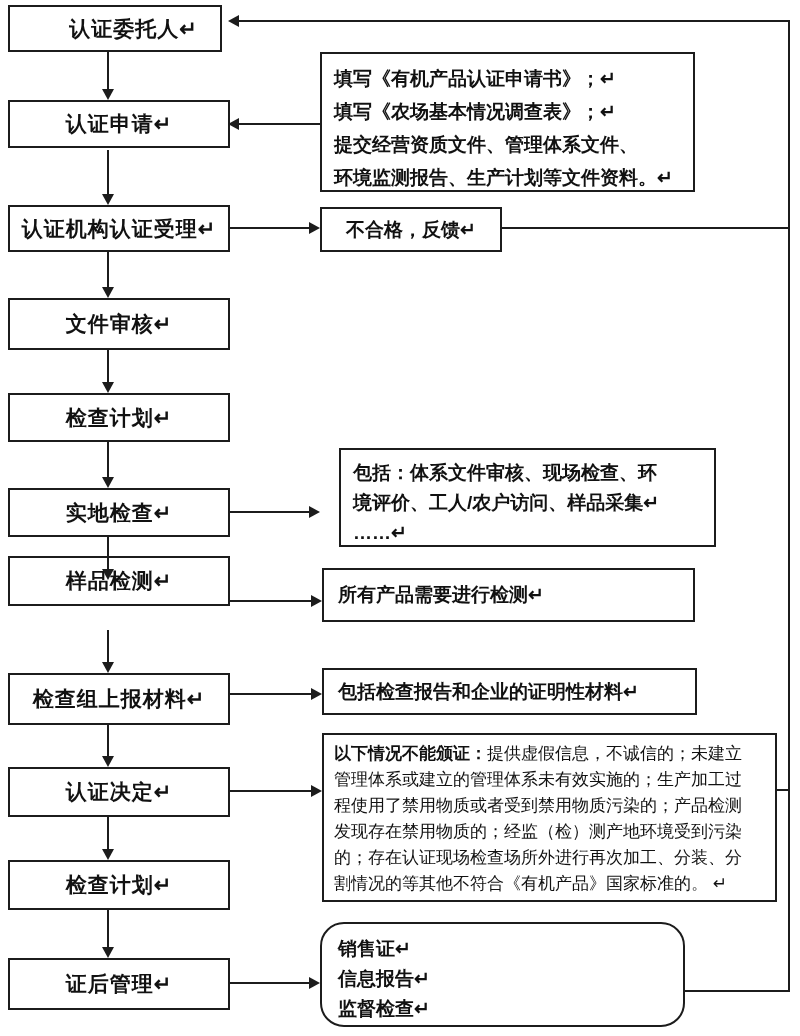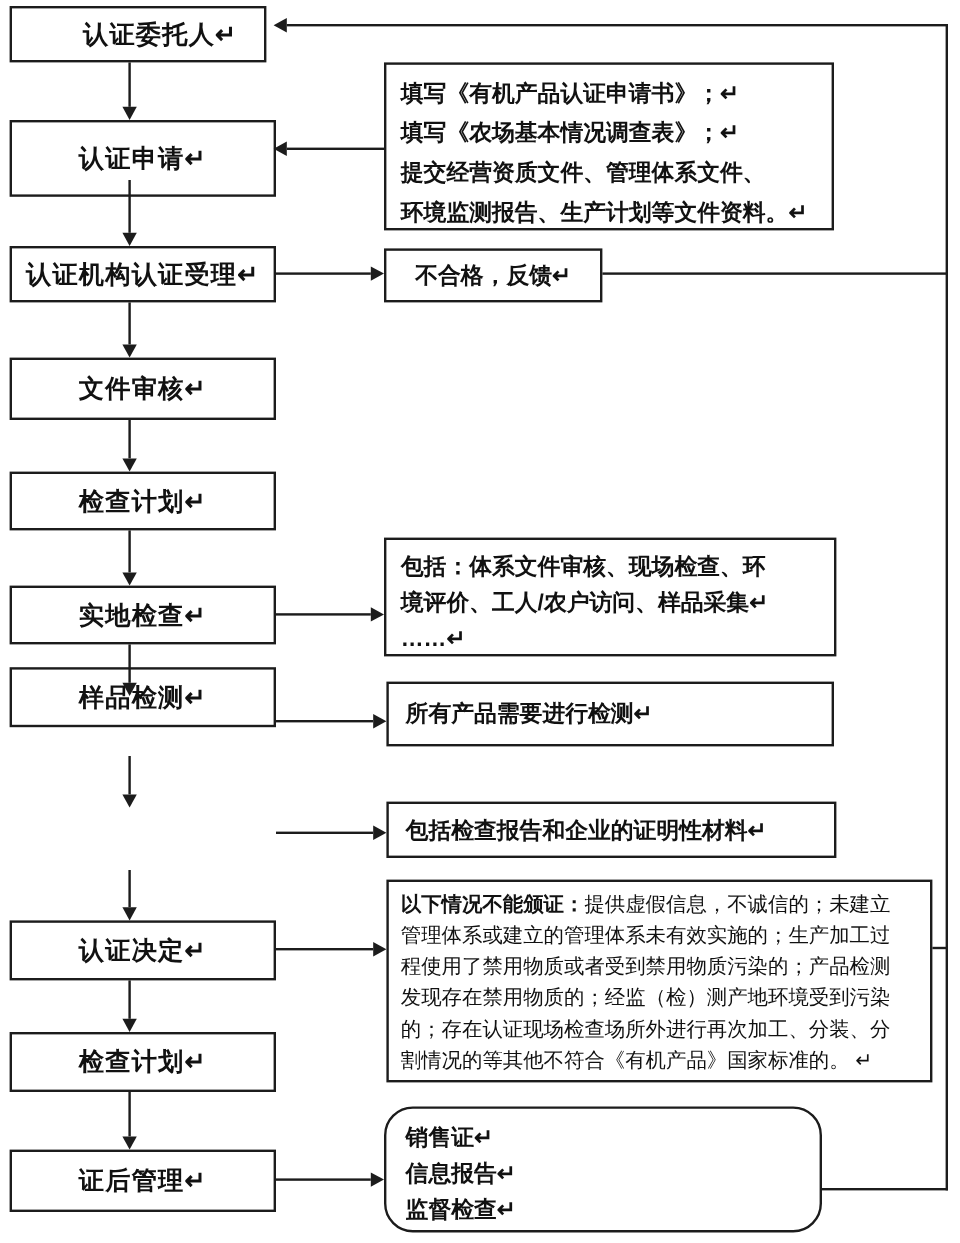--- a/index.html
+++ b/index.html
@@ -37,21 +37,21 @@
 </style>
 </head>
 <body>
 
 <div id="canvas">
 
   <div class="box flowbox" style="left:8px;top:5px;width:214px;height:47px;padding-left:37px;">
     <span>认证委托人↵</span>
     </div>
 
-  <div class="box flowbox" style="left:8px;top:100px;width:222px;height:64px;">
+  <div class="box flowbox" style="left:8px;top:100px;width:222px;height:48px;">
     <span>认证申请↵</span>
     </div>
 
   <div class="box flowbox" style="left:8px;top:205px;width:222px;height:47px;">
     <span>认证机构认证受理↵</span>
     </div>
 
   <div class="box flowbox" style="left:8px;top:298px;width:222px;height:52px;">
     <span>文件审核↵</span>
     </div>
@@ -61,20 +61,23 @@
     </div>
 
   <div class="box flowbox" style="left:8px;top:488px;width:222px;height:49px;">
     <span>实地检查↵</span>
     </div>
 
   <div class="box flowbox" style="left:8px;top:556px;width:222px;height:50px;">
     <span>样品检测↵</span>
     </div>
 
+  <div class="box flowbox" style="left:8px;top:673px;width:222px;height:52px;">
+    <span>检查组上报材料↵</span>
+    </div>
 
   <div class="box flowbox" style="left:8px;top:767px;width:222px;height:50px;">
     <span>认证决定↵</span>
     </div>
 
   <div class="box flowbox" style="left:8px;top:860px;width:222px;height:50px;">
     <span>检查计划↵</span>
     </div>
 
   <div class="box flowbox" style="left:8px;top:958px;width:222px;height:52px;">
@@ -85,21 +88,21 @@
     <div>填写《有机产品认证申请书》；↵</div>
     <div>填写《农场基本情况调查表》；↵</div>
     <div>提交经营资质文件、管理体系文件、</div>
     <div>环境监测报告、生产计划等文件资料。↵</div>
   </div>
 
   <div class="box notebox centered" style="left:320px;top:207px;width:182px;height:45px;">
     <span>不合格，反馈↵</span>
     </div>
 
-  <div class="box notebox note-lines" id="insp-note" style="left:320px;top:448px;width:377px;height:99px;">
+  <div class="box notebox note-lines" id="insp-note" style="left:339px;top:448px;width:377px;height:99px;">
     <div>包括：体系文件审核、现场检查、环</div>
     <div>境评价、工人/农户访问、样品采集↵</div>
     <div>……↵</div>
   </div>
 
   <div class="box notebox single" style="left:322px;top:668px;width:375px;height:47px;">
     <span>包括检查报告和企业的证明性材料↵</span>
     </div>
 
   <div class="box notebox single" style="left:322px;top:568px;width:373px;height:54px;">

